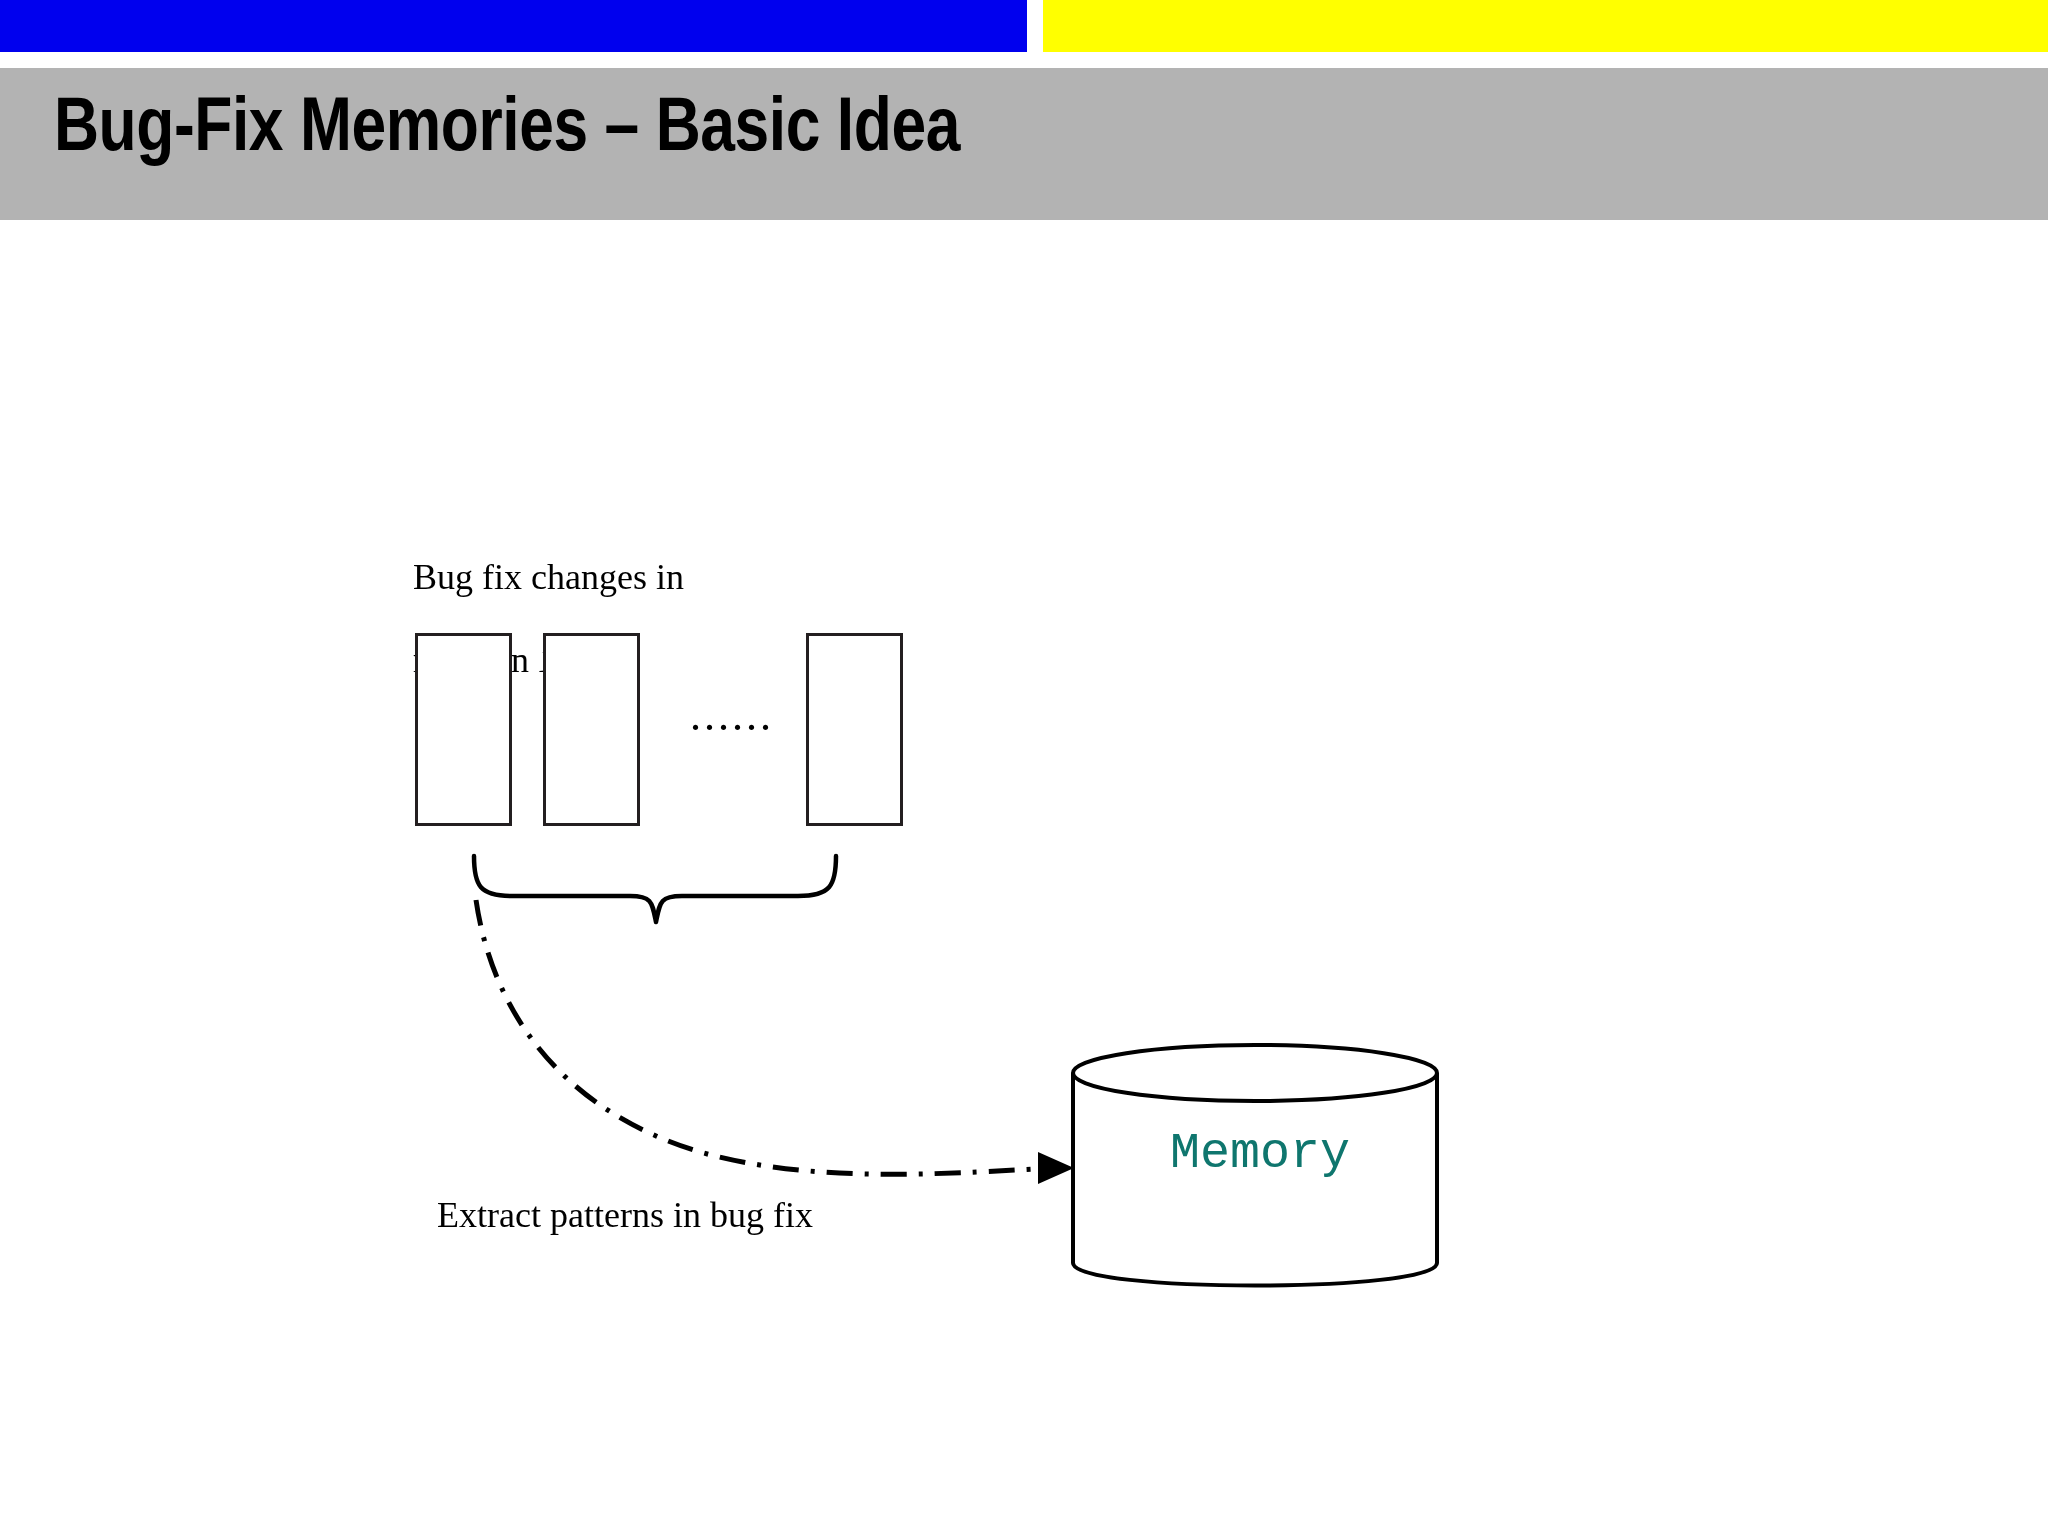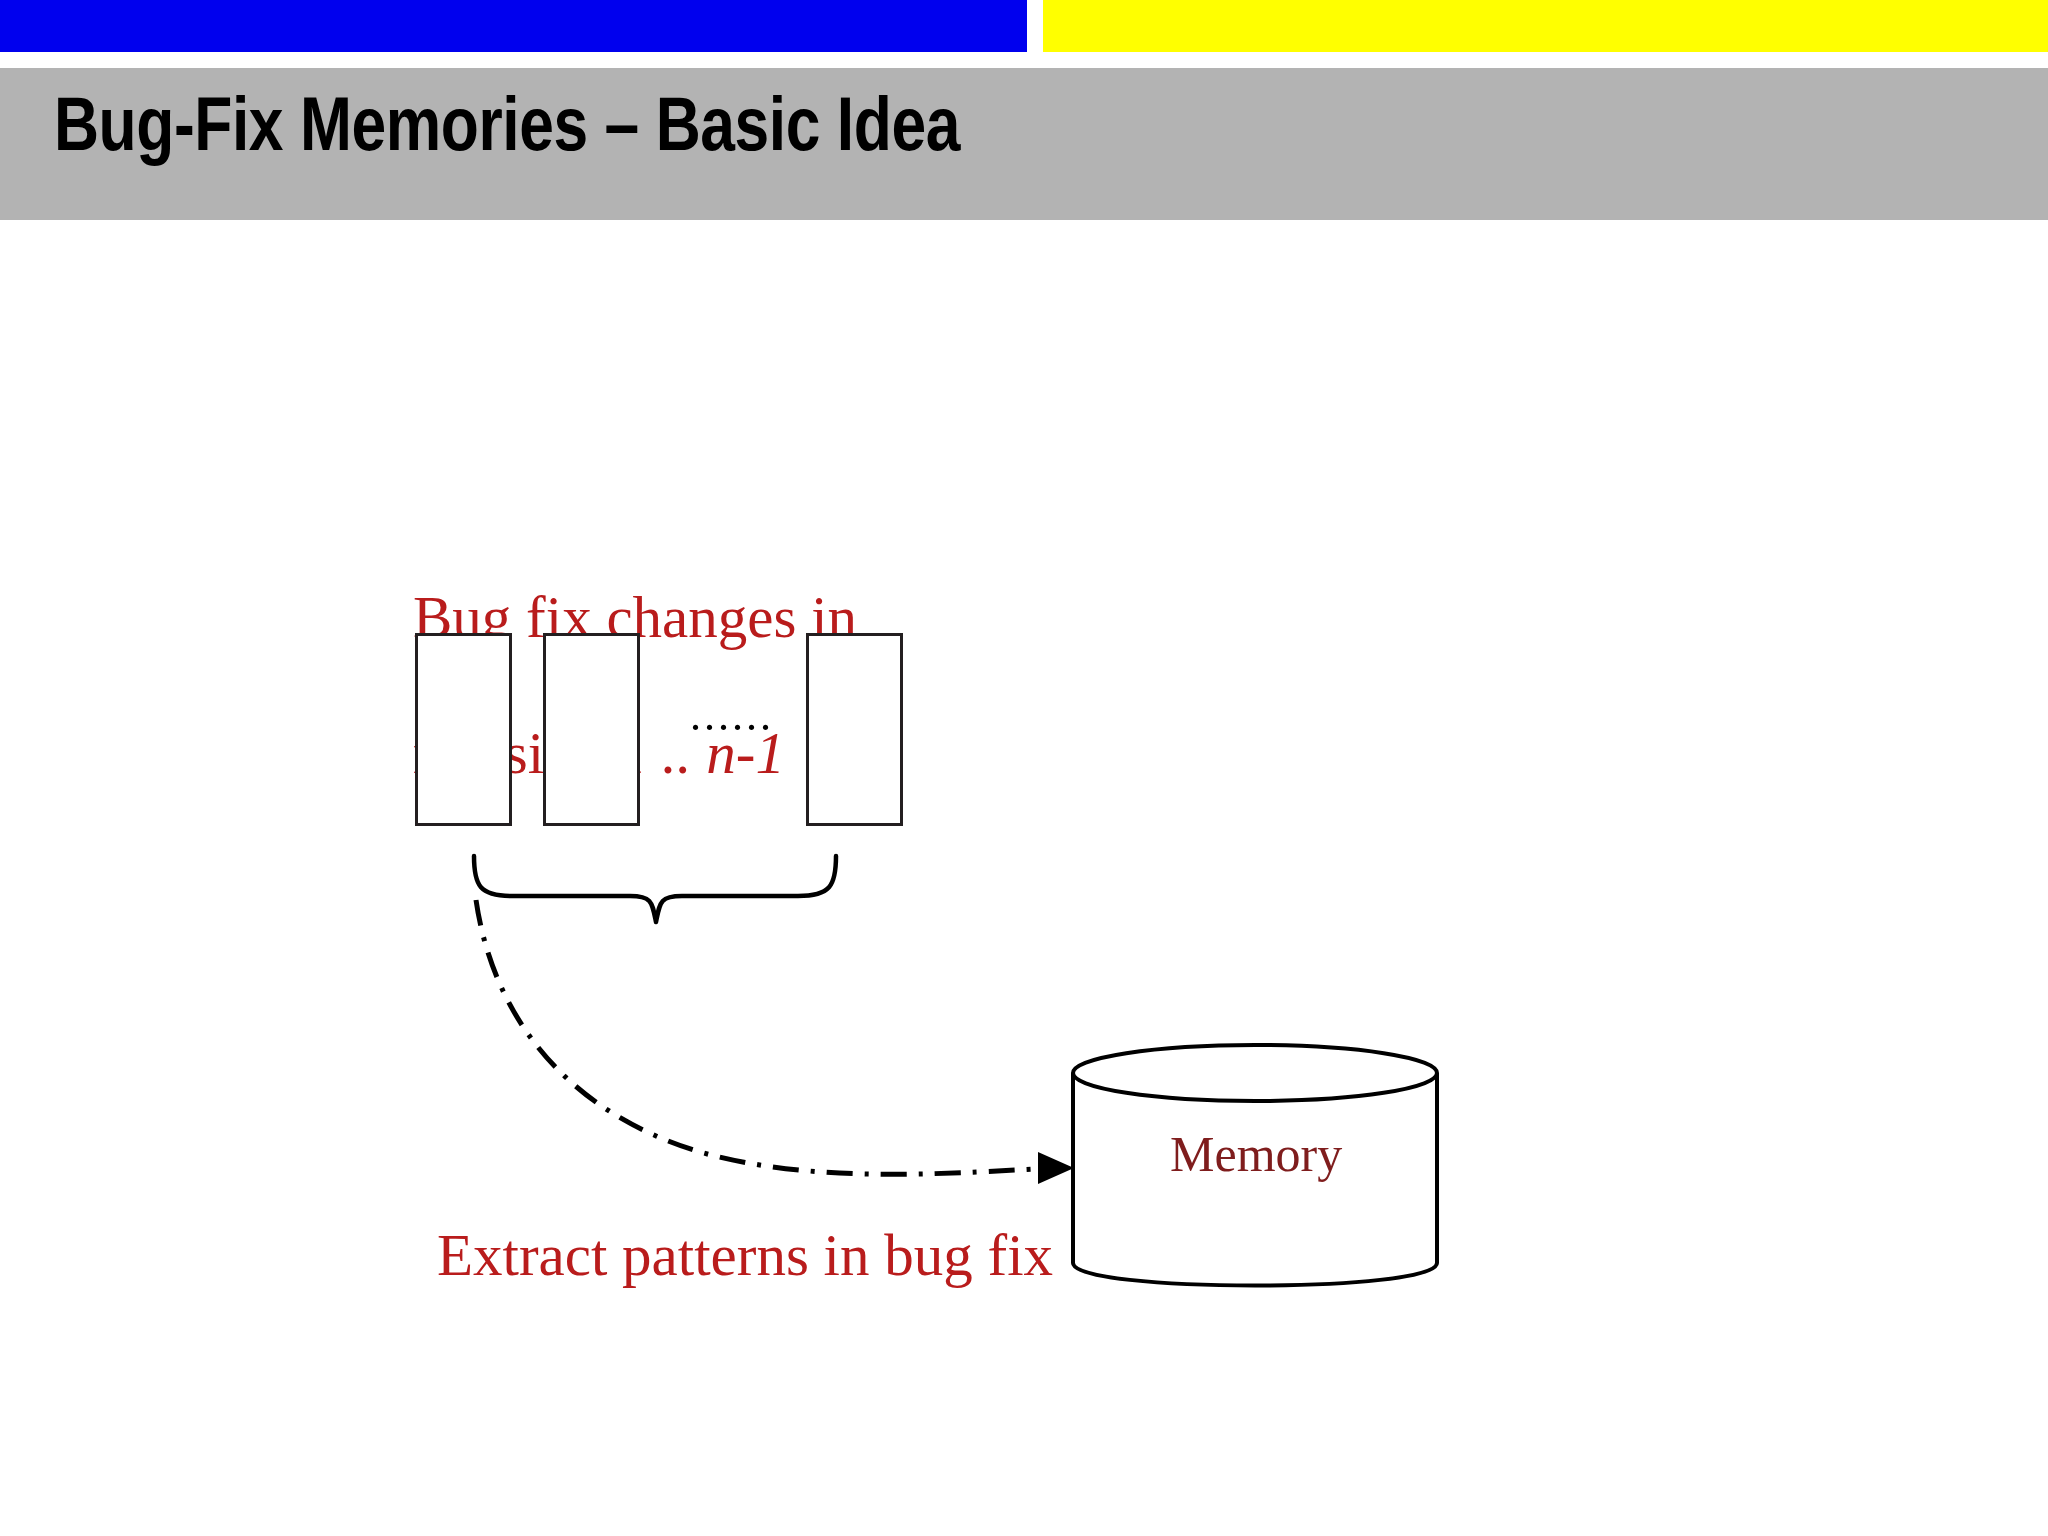--- a/index.html
+++ b/index.html
@@ -62,23 +62,23 @@
     position: absolute;
     left: 0;
     top: 0;
     width: 2048px;
     height: 1536px;
   }
 
   .caption {
     position: absolute;
     font-family: "Liberation Serif", "DejaVu Serif", serif;
-    font-size: 59px;
+    font-size: 36px;
     line-height: 1.15;
-    color: #b91c1c;
+    color: #000000;
     white-space: pre-line;
   }
   .caption-top {
     left: 413px;
     top: 516px;
   }
   .caption-top .ital {
     font-style: italic;
   }
   .caption-bottom {
@@ -103,23 +103,23 @@
     font-family: "Liberation Serif", "DejaVu Serif", serif;
     font-size: 44px;
     letter-spacing: 3px;
     color: #000000;
   }
 
   .memory-label {
     position: absolute;
     left: 1170px;
     top: 1125px;
-    font-family: Liberation Serif, serif;
+    font-family: Liberation Mono, monospace;
     font-size: 50px;
-    color: #7f1d1d;
+    color: #0f766e;
     white-space: nowrap;
   }
 
   svg.overlay {
     position: absolute;
     left: 0;
     top: 0;
     width: 2048px;
     height: 1536px;
     pointer-events: none;

